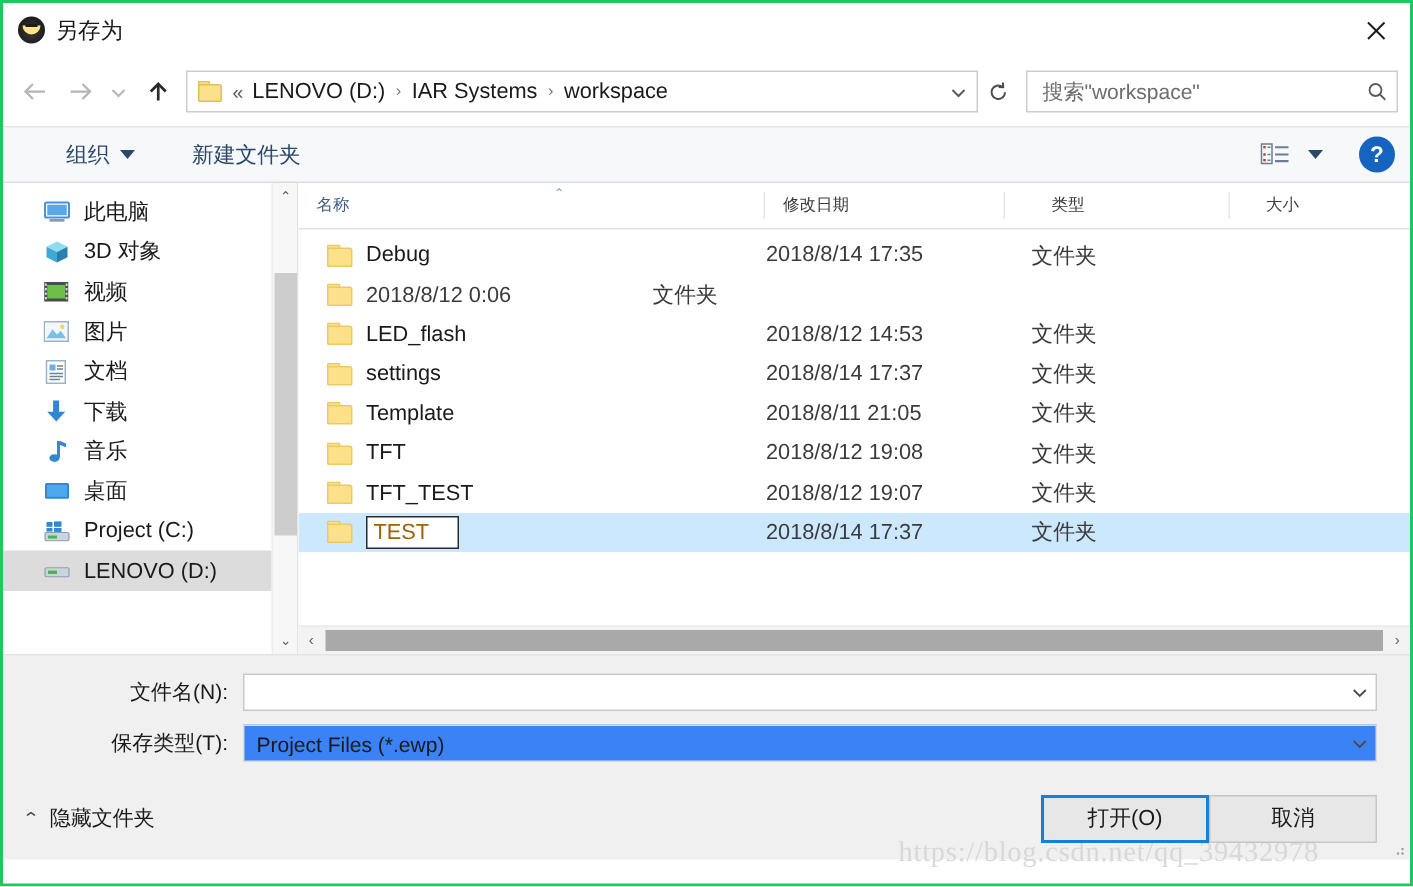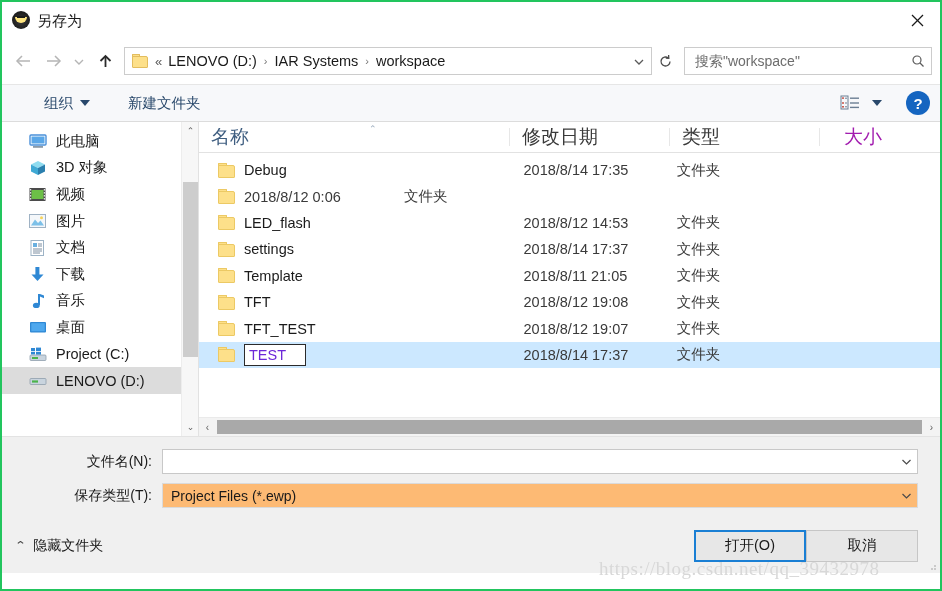--- a/index.html
+++ b/index.html
@@ -289,21 +289,21 @@
   .col-head {
     height: 30px;
     display: flex;
     align-items: center;
     border-bottom: 1px solid #e2e2e2;
     background: #ffffff;
     flex: 0 0 auto;
     position: relative;
   }
   .col {
-    font-size: 19px;
+    font-size: 11px;
     color: #3f5e80;
     padding-left: 12px;
     box-sizing: border-box;
     border-left: 1px solid #e7e7e7;
     height: 18px;
     line-height: 18px;
     white-space: nowrap;
   }
   .col.first { border-left: none; }
   .sort-caret {
@@ -344,31 +344,31 @@
     position: absolute; left: 0; top: 0px;
     width: 9px; height: 3px;
     background: #fde08a;
     border: 1px solid #ecc964;
     border-bottom: none;
     border-radius: 1px 1px 0 0;
     box-sizing: border-box;
   }
   .cell-name { width: 310px; overflow: hidden; }
   .cell-date { width: 160px; color: #3a3a3a; }
-  .cell-type { width: 150px; color: #3a3a3a; }
-  .cell-size { width: 100px; color: #a21caf; padding-left: 24px; }
+  .cell-type { width: 150px; color: #3a3a3a; padding-left: 31px; }
+  .cell-size { width: 100px; color: #404040; padding-left: 24px; }
   .rename-box {
     border: 1px solid #2b2b2b;
     background: #ffffff;
     height: 22px;
     line-height: 20px;
     padding: 0 4px;
     min-width: 62px;
     font-size: 14.5px;
-    color: #6d28d9;
+    color: #a16207;
     display: inline-block;
     box-sizing: border-box;
   }
 
   
   .hscroll {
     height: 18px;
     background: #f3f3f3;
     border-top: 1px solid #eaeaea;
     display: flex;
@@ -430,21 +430,21 @@
   }
   .combo-caret {
     width: 22px; height: 23px;
     display: flex; align-items: center; justify-content: center;
     flex: 0 0 auto;
     color: #4a4a4a; font-size: 10px;
   }
   .filetype-combo {
     flex: 1 1 auto;
     height: 25px;
-    background: #fdba74;
+    background: #3b82f6;
     border: 1px solid #dadada;
     display: flex;
     align-items: center;
     box-sizing: border-box;
   }
   .filetype-combo .val {
     flex: 1 1 auto;
     font-size: 14px;
     color: #1a1a1a;
     padding: 0 8px;

